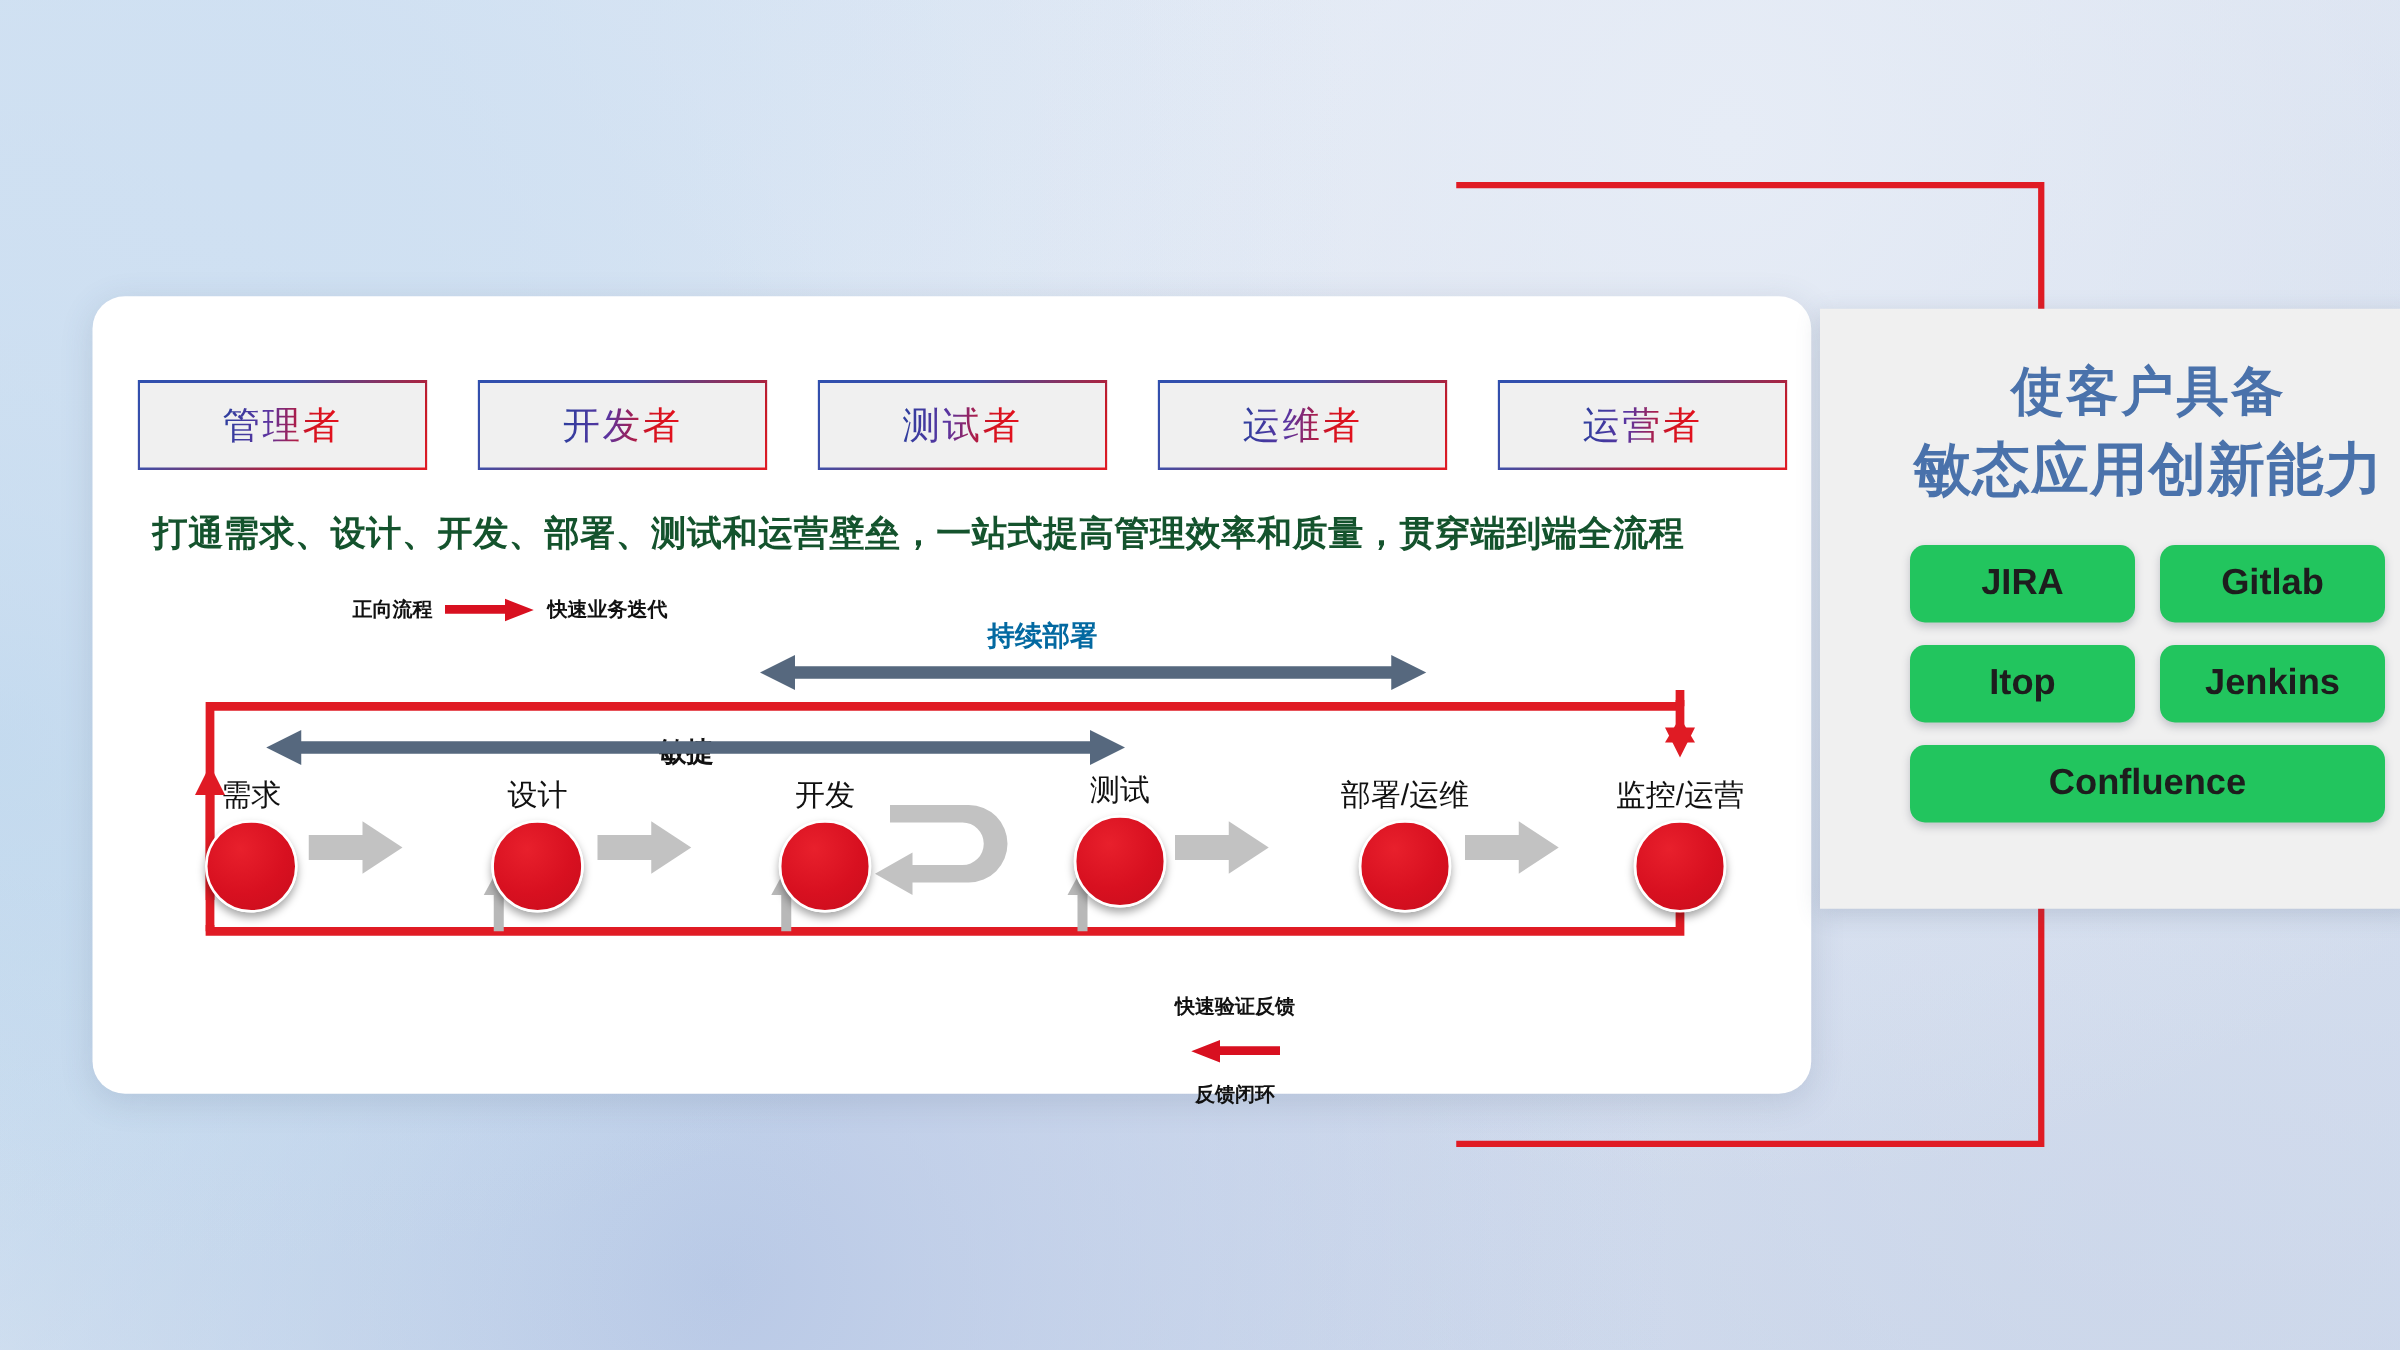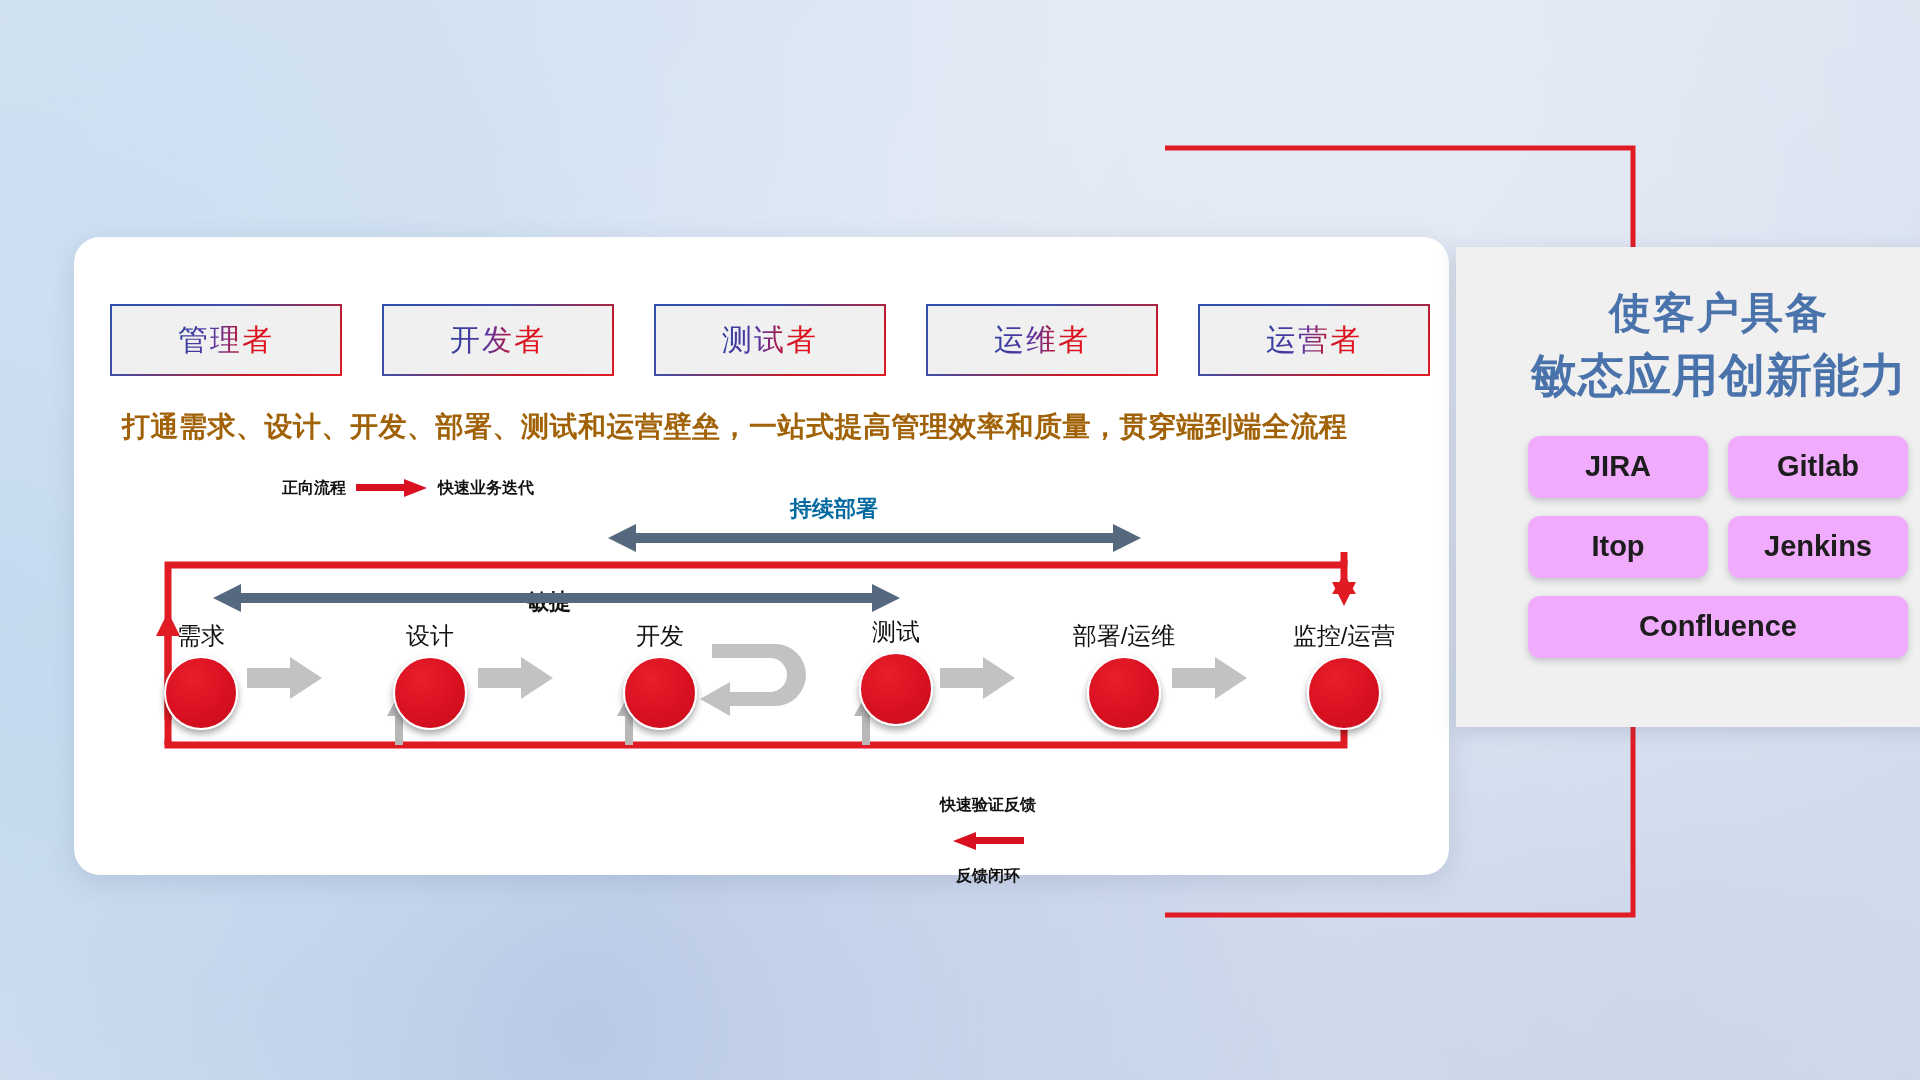--- a/index.html
+++ b/index.html
@@ -47,21 +47,21 @@
   .role-label{
     font-size:30px;font-weight:400;letter-spacing:2px;
     background:linear-gradient(95deg,#2b3f9e 0%,#5a34a0 38%,#d4121f 72%,#e8111d 100%);
     -webkit-background-clip:text;background-clip:text;color:transparent;
     position:relative;z-index:2;
   }
 
   
   #headline{
     position:absolute;left:122px;top:408px;width:1300px;
-    font-size:28px;font-weight:bold;color:#a16207;letter-spacing:.5px;white-space:nowrap;
+    font-size:28px;font-weight:bold;color:#14532d;letter-spacing:.5px;white-space:nowrap;
   }
 
   
   #legend-forward{position:absolute;left:282px;top:477px;display:flex;align-items:center;gap:10px;}
   .legend-text{font-size:16px;font-weight:bold;color:#111;white-space:nowrap;}
 
   
   #label-cd{position:absolute;left:790px;top:494px;font-size:22px;font-weight:bold;color:#0369a1;}
   #label-agile{position:absolute;left:527px;top:556px;font-size:22px;font-weight:bold;color:#111;margin-top:31px;}
 
@@ -86,21 +86,21 @@
   }
   #panel-title{
     margin-top:36px;text-align:center;color:#4a72ab;font-weight:bold;line-height:1.42;
   }
   #panel-title .l1{font-size:42px;display:block;letter-spacing:2px;}
   #panel-title .l2{font-size:46px;display:block;letter-spacing:1px;}
   #tools{
     margin:28px 24px 0 24px;display:flex;flex-wrap:wrap;gap:18px 20px;
   }
   .tool-chip{
-    background:#f0abfc;border-radius:12px;height:62px;
+    background:#22c55e;border-radius:12px;height:62px;
     display:flex;align-items:center;justify-content:center;
     font-size:29px;font-weight:bold;color:#1d1d1d;
     box-shadow:0 3px 7px rgba(60,70,90,.26);
   }
   .tool-half{width:180px;}
   .tool-full{width:380px;}
 </style>
 </head>
 <body>
 

